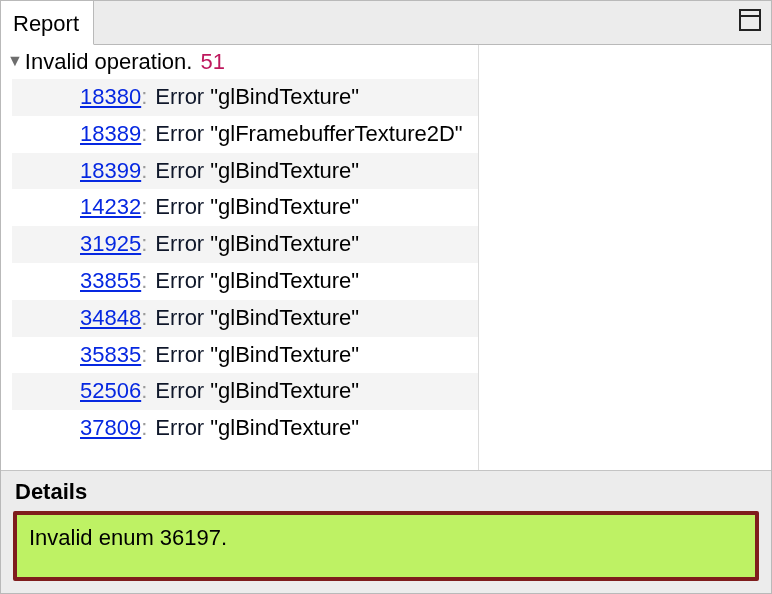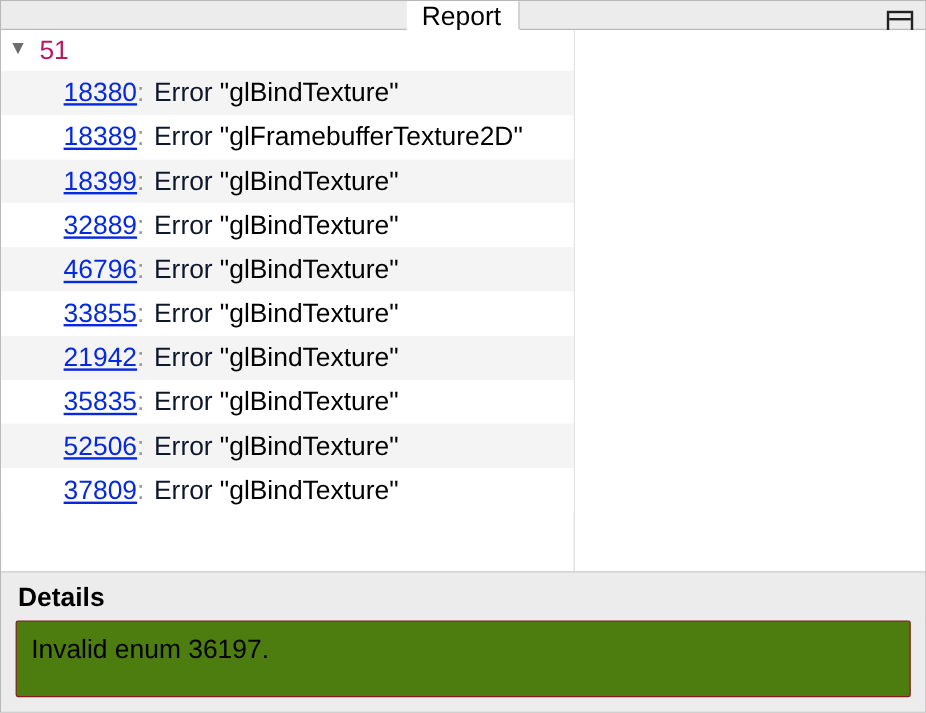--- a/index.html
+++ b/index.html
@@ -11,26 +11,25 @@
     background: #fff;
     color: #000;
   }
   .panel {
     border: 1px solid #b9b9b9;
     width: 772px; height: 594px;
     display: flex; flex-direction: column;
     background: #ececec;
   }
   .tabbar {
-    height: 24px;
+    height: 44px;
     background: #ececec;
     border-bottom: 1px solid #b9b9b9;
     display: flex; align-items: stretch;
     position: relative;
-    justify-content: center;
   }
   .tab {
     background: #fff;
     border-right: 1px solid #b9b9b9;
     padding: 6px 14px 4px 12px;
     font-size: 22px;
     display: flex; align-items: center;
     cursor: pointer;
     position: relative;
     top: 0px;
@@ -77,25 +76,26 @@
     font-size: 16px;
     cursor: pointer;
     display: inline-block;
     transform: translateY(-1px);
   }
   .group-count {
     color: #be185d;
     margin-left: 8px;
   }
   .row {
-    display: flex; align-items: center;
-    padding: 5px 0 5px 52px;
+    display: flex; 
+    padding: 5px 0 5px 68px;
     font-size: 22px;
     white-space: nowrap;
     height: 36.8px;
+    margin-left: 11px;
   }
   .row.alt { background: #f4f4f4; }
   .row.plain { background: #fff; }
   .link {
     color: #0628e1;
     text-decoration: underline;
     cursor: pointer;
   }
   .colon { color: #9a9a9a; margin: 0 2px 0 0; }
   .err { color: #0f172a; margin-left: 6px; }
@@ -105,22 +105,22 @@
     border-top: 1px solid #c4c4c4;
     padding: 8px 14px 6px;
     font-size: 22px;
     font-weight: 700;
   }
   .details-body {
     background: #ececec;
     padding: 0px 12px 12px 12px;
   }
   .details-box {
-    background: #4d7c0f;
-    border: 1px solid #7f1d1d;
+    background: #bef264;
+    border: 4px solid #7f1d1d;
     border-radius: 2px;
     padding: 10px 12px 26px;
     font-size: 22px;
     min-height: 58px;
   }
 </style>
 </head>
 <body>
 
 <div class="panel">
@@ -131,20 +131,21 @@
     <div class="window-ctrl">
       <div class="outer"></div>
       <div class="inner"></div>
     </div>
   </div>
 
   <div class="tree-area">
     <div class="tree-left">
       <div class="group-row">
         <span class="disclosure">▼</span>
+        <span>Invalid operation.</span>
         <span class="group-count">51</span>
       </div>
       <div id="rows-container">
           <div class="row alt">
             <span class="link">18380</span>
             <span class="colon">:</span>
             <span class="err">Error</span>
             <span class="fname">"glBindTexture"</span>
           </div>
           <div class="row plain">
@@ -153,39 +154,39 @@
             <span class="err">Error</span>
             <span class="fname">"glFramebufferTexture2D"</span>
           </div>
           <div class="row alt">
             <span class="link">18399</span>
             <span class="colon">:</span>
             <span class="err">Error</span>
             <span class="fname">"glBindTexture"</span>
           </div>
           <div class="row plain">
-            <span class="link">32889</span>
-            <span class="colon">:</span>
-            <span class="err">Error</span>
-            <span class="fname">"glBindTexture"</span>
-          </div>
-          <div class="row alt">
-            <span class="link">46796</span>
+            <span class="link">14232</span>
+            <span class="colon">:</span>
+            <span class="err">Error</span>
+            <span class="fname">"glBindTexture"</span>
+          </div>
+          <div class="row alt">
+            <span class="link">31925</span>
             <span class="colon">:</span>
             <span class="err">Error</span>
             <span class="fname">"glBindTexture"</span>
           </div>
           <div class="row plain">
             <span class="link">33855</span>
             <span class="colon">:</span>
             <span class="err">Error</span>
             <span class="fname">"glBindTexture"</span>
           </div>
           <div class="row alt">
-            <span class="link">21942</span>
+            <span class="link">34848</span>
             <span class="colon">:</span>
             <span class="err">Error</span>
             <span class="fname">"glBindTexture"</span>
           </div>
           <div class="row plain">
             <span class="link">35835</span>
             <span class="colon">:</span>
             <span class="err">Error</span>
             <span class="fname">"glBindTexture"</span>
           </div>

